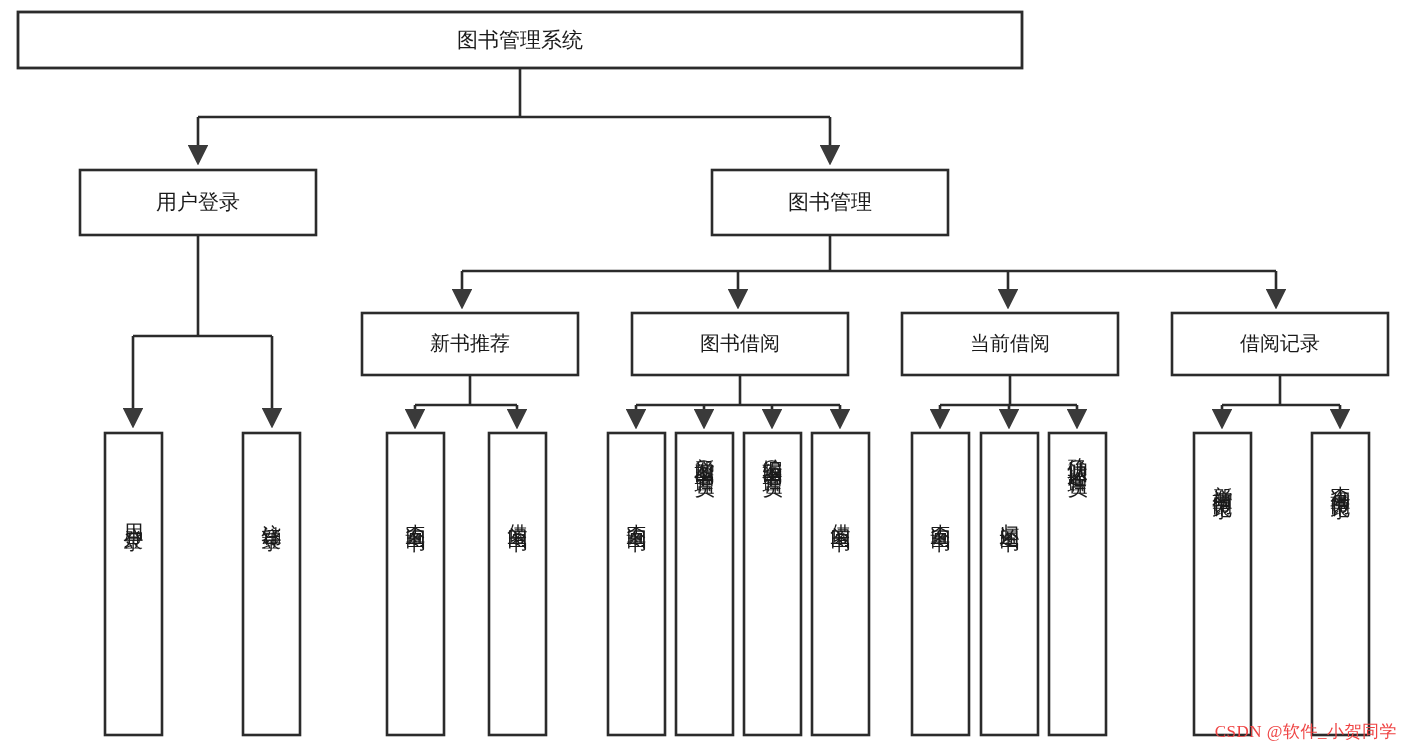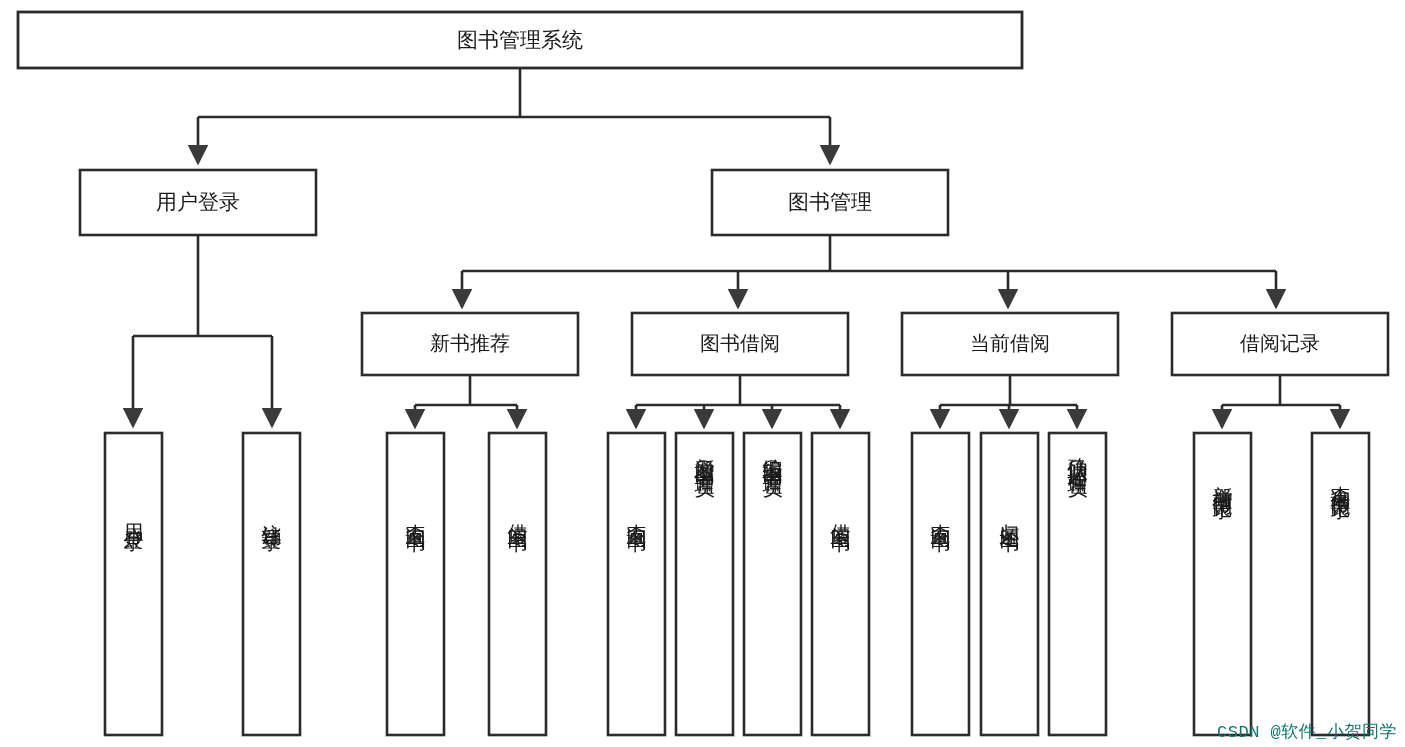--- a/index.html
+++ b/index.html
@@ -70,23 +70,23 @@
     font-size: 20px;
     line-height: 1.05;
     color: #1a1a1a;
     letter-spacing: 3px;
     white-space: nowrap;
   }
   .watermark {
     position: absolute;
     right: 8px;
     bottom: 4px;
-    font-family: Liberation Mono, monospace;
+    font-family: Liberation Serif, serif;
     font-size: 17px;
-    color: #0f766e;
+    color: #ef4444;
     letter-spacing: 0.5px;
     white-space: nowrap;
     pointer-events: none;
   }
 </style>
 </head>
 <body>
 
 <div id="diagram-root">
 

